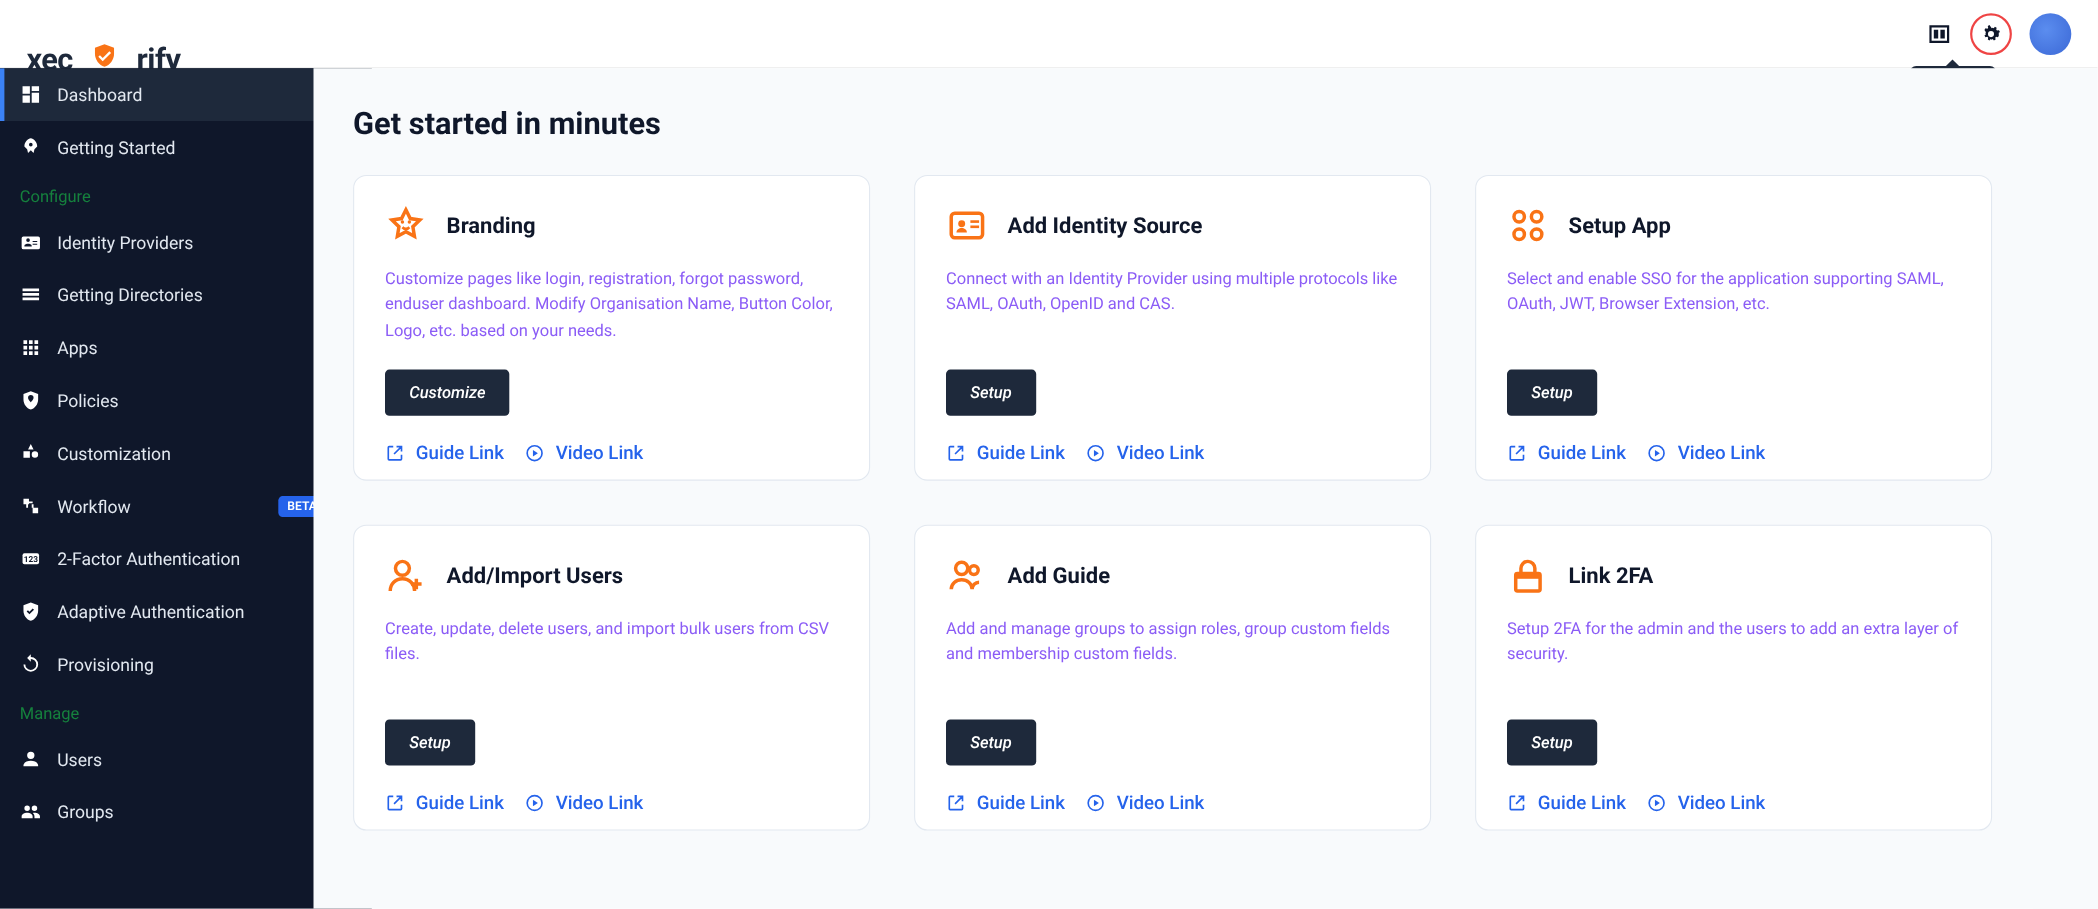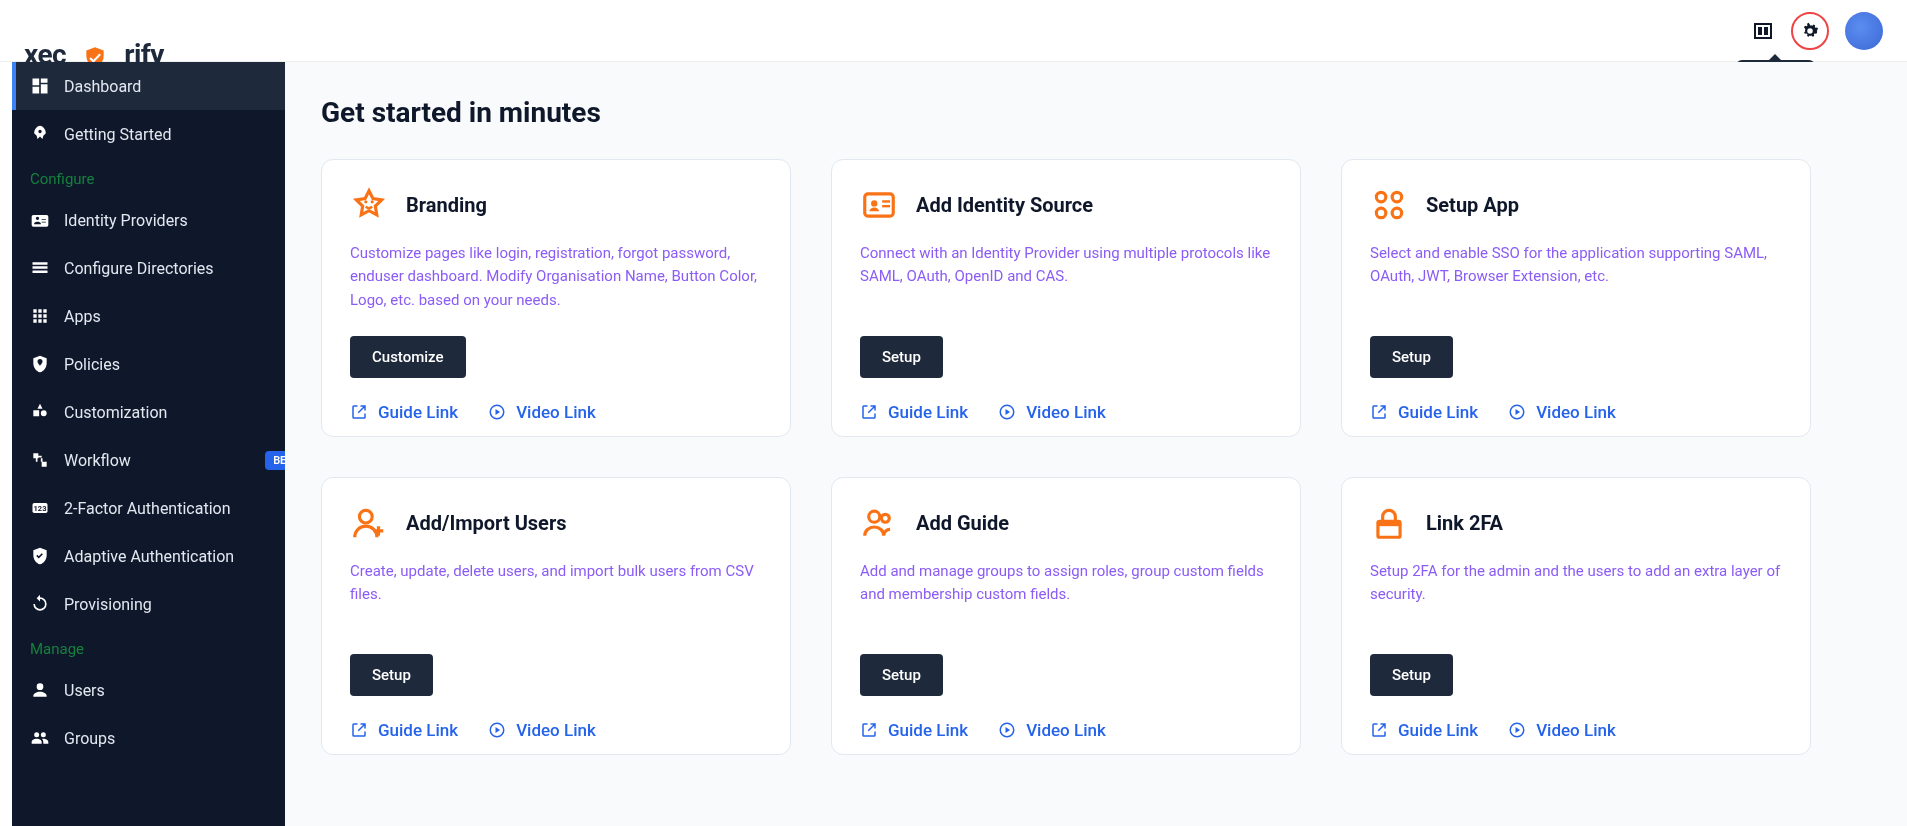--- a/index.html
+++ b/index.html
@@ -1,31 +1,31 @@
 <!DOCTYPE html>
 <html><head>
 <meta charset="utf-8">
 <style>
 * { margin: 0; padding: 0; box-sizing: border-box; font-family: -apple-system, BlinkMacSystemFont, "Segoe UI", Roboto, sans-serif; }
 body { background: #fff; overflow: hidden; height: 826px; width: 1907px; }
 
 
 .top-header { height: 62px; display: flex; align-items: center; padding: 0 24px; border-bottom: 1px solid #eee; background: #fff; }
-.logo { display: flex; align-items: flex-end; gap: 16px; margin-top: 48px; }
+.logo { display: flex; align-items: flex-start; gap: 16px; margin-top: 48px; }
 .logo-text { font-size: 28px; font-weight: 700; color: #1e293b; letter-spacing: -0.5px; }
 .logo-shield { width: 26px; height: 26px; }
 .header-right { margin-left: auto; display: flex; align-items: center; gap: 16px; }
 .hdr-icon { width: 24px; height: 24px; color: #1e293b; cursor: pointer; display: flex; align-items: center; justify-content: center; }
 .gear-circle { width: 38px; height: 38px; border: 2px solid #ef4444; border-radius: 50%; display: flex; align-items: center; justify-content: center; cursor: pointer; }
 .avatar { width: 38px; height: 38px; border-radius: 50%; background: radial-gradient(circle at 40% 40%, #5b8def, #3b68d6); cursor: pointer; }
 .tooltip { position: absolute; top: 60px; right: 92px; background: #1e293b; color: #fff; padding: 8px 14px; border-radius: 6px; font-size: 14px; }
 .tooltip::before { content:''; position:absolute; top:-6px; left:50%; transform:translateX(-50%); border-left:6px solid transparent; border-right:6px solid transparent; border-bottom:6px solid #1e293b; }
 
 
-.sidebar { position: absolute; top: 62px; left: 12px; width: 338px; bottom: 0; background: #0f172a; color: #fff; overflow-y: auto; }
+.sidebar { position: absolute; top: 62px; left: 0; width: 338px; bottom: 0; background: #0f172a; color: #fff; overflow-y: auto; }
 .nav-item { display: flex; align-items: center; padding: 14px 18px; color: #e2e8f0; font-size: 16px; cursor: pointer; gap: 14px; }
 .nav-item.active { background: #1e293b; border-left: 4px solid #3b82f6; padding-left: 14px; }
 .nav-icon { width: 20px; height: 20px; flex-shrink: 0; display: flex; align-items: center; justify-content: center; }
 .nav-label { flex: 1; }
 .nav-section { padding: 12px 18px 8px; color: #15803d; font-size: 15px; }
 .nav-chevron { width: 10px; height: 10px; }
 .badge-beta { background: #2563eb; color: #fff; font-size: 11px; padding: 3px 8px; border-radius: 4px; font-weight: 600; }
 
 
 .main { position: absolute; top: 62px; left: 285px; right: 0; bottom: 0; background: #f8fafc; overflow-y: auto; padding: 0 36px 30px 36px; }
@@ -34,22 +34,22 @@
 .hamburger { width:28px; cursor:pointer; }
 .hamburger div { height:3px; background:#0f172a; margin:5px 0; border-radius:2px; }
 
 .page-title { font-size: 28px; font-weight: 700; color: #0f172a; margin: 34px 0 30px; }
 .cards { display: grid; grid-template-columns: repeat(3, 1fr); gap: 40px; padding-right: 60px; }
 .card { background: #fff; border: 1px solid #e2e8f0; border-radius: 12px; padding: 26px 28px 14px; }
 .card-head { display: flex; align-items: center; gap: 18px; margin-bottom: 18px; }
 .card-icon { width: 38px; height: 38px; color: #f97316; }
 .card-title { font-size: 20px; font-weight: 700; color: #0f172a; }
 .card-desc { font-size: 15px; color: #8b5cf6; line-height: 1.55; margin-bottom: 24px; min-height: 70px; }
-.btn { background: #1e293b; color: #fff; border: none; padding: 12px 22px; border-radius: 4px; font-size: 15px; cursor: pointer; font-weight: 500; }
-.links-row { display: flex; gap: 30px; margin-top: 24px; }
+.btn { background: #1e293b; color: #fff; border: none; padding: 12px 22px; border-radius: 4px; font-size: 15px; cursor: pointer; font-weight: 500; font-style: italic; }
+.links-row { display: flex; gap: 19px; margin-top: 24px; }
 .link { color: #2563eb; font-size: 17px; display: flex; align-items: center; gap: 10px; cursor: pointer; font-weight: 500; }
 .link svg { width: 18px; height: 18px; }
 
 svg { fill: currentColor; }
 </style>
 </head>
 <body>
 
 <div class="top-header">
   <div class="logo">
@@ -103,21 +103,21 @@
         </svg>
       </span>
     <span class="nav-label">Identity Providers</span>
   </div>
   <div class="nav-item">
     <span class="nav-icon">
         <svg viewBox="0 0 24 24">
           <path fill="#fff" d="M3 5h18v3H3zM3 10h18v3H3zM3 15h18v3H3z"></path>
         </svg>
       </span>
-    <span class="nav-label">Configure Directories</span>
+    <span class="nav-label">Getting Directories</span>
   </div>
   <div class="nav-item">
     <span class="nav-icon">
         <svg viewBox="0 0 24 24">
           <path fill="#fff" d="M4 4h4v4H4zM10 4h4v4h-4zM16 4h4v4h-4zM4 10h4v4H4zM10 10h4v4h-4zM16 10h4v4h-4zM4 16h4v4H4zM10 16h4v4h-4zM16 16h4v4h-4z"></path>
         </svg>
       </span>
     <span class="nav-label">Apps</span>
   </div>
   <div class="nav-item">

